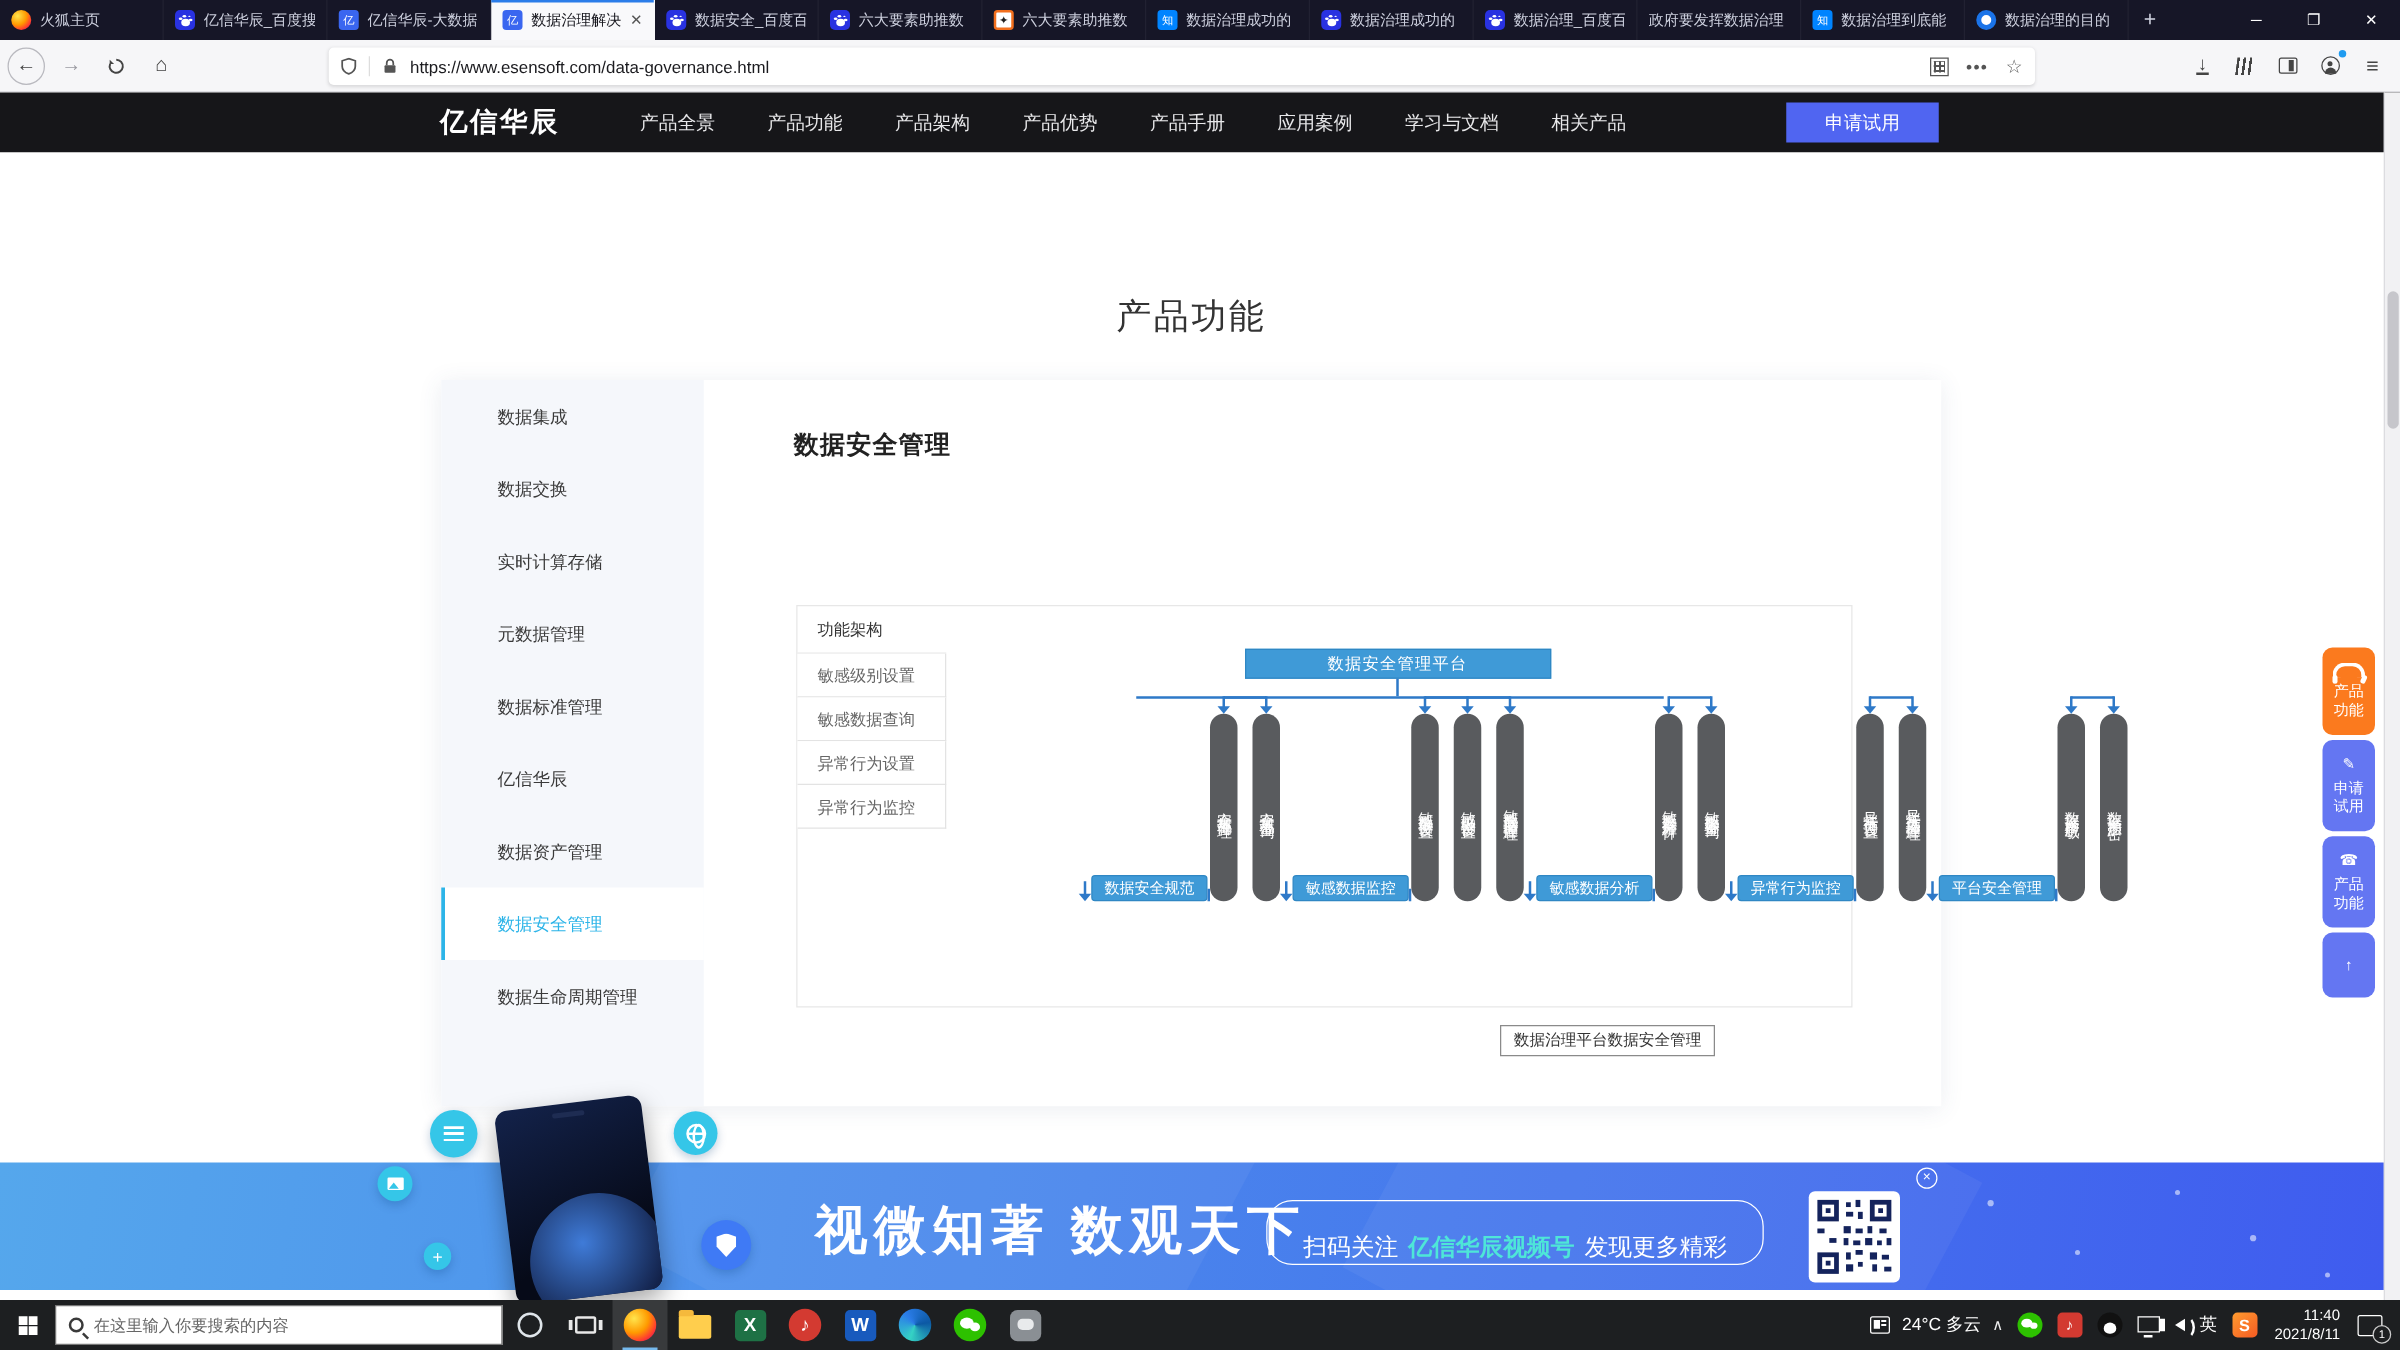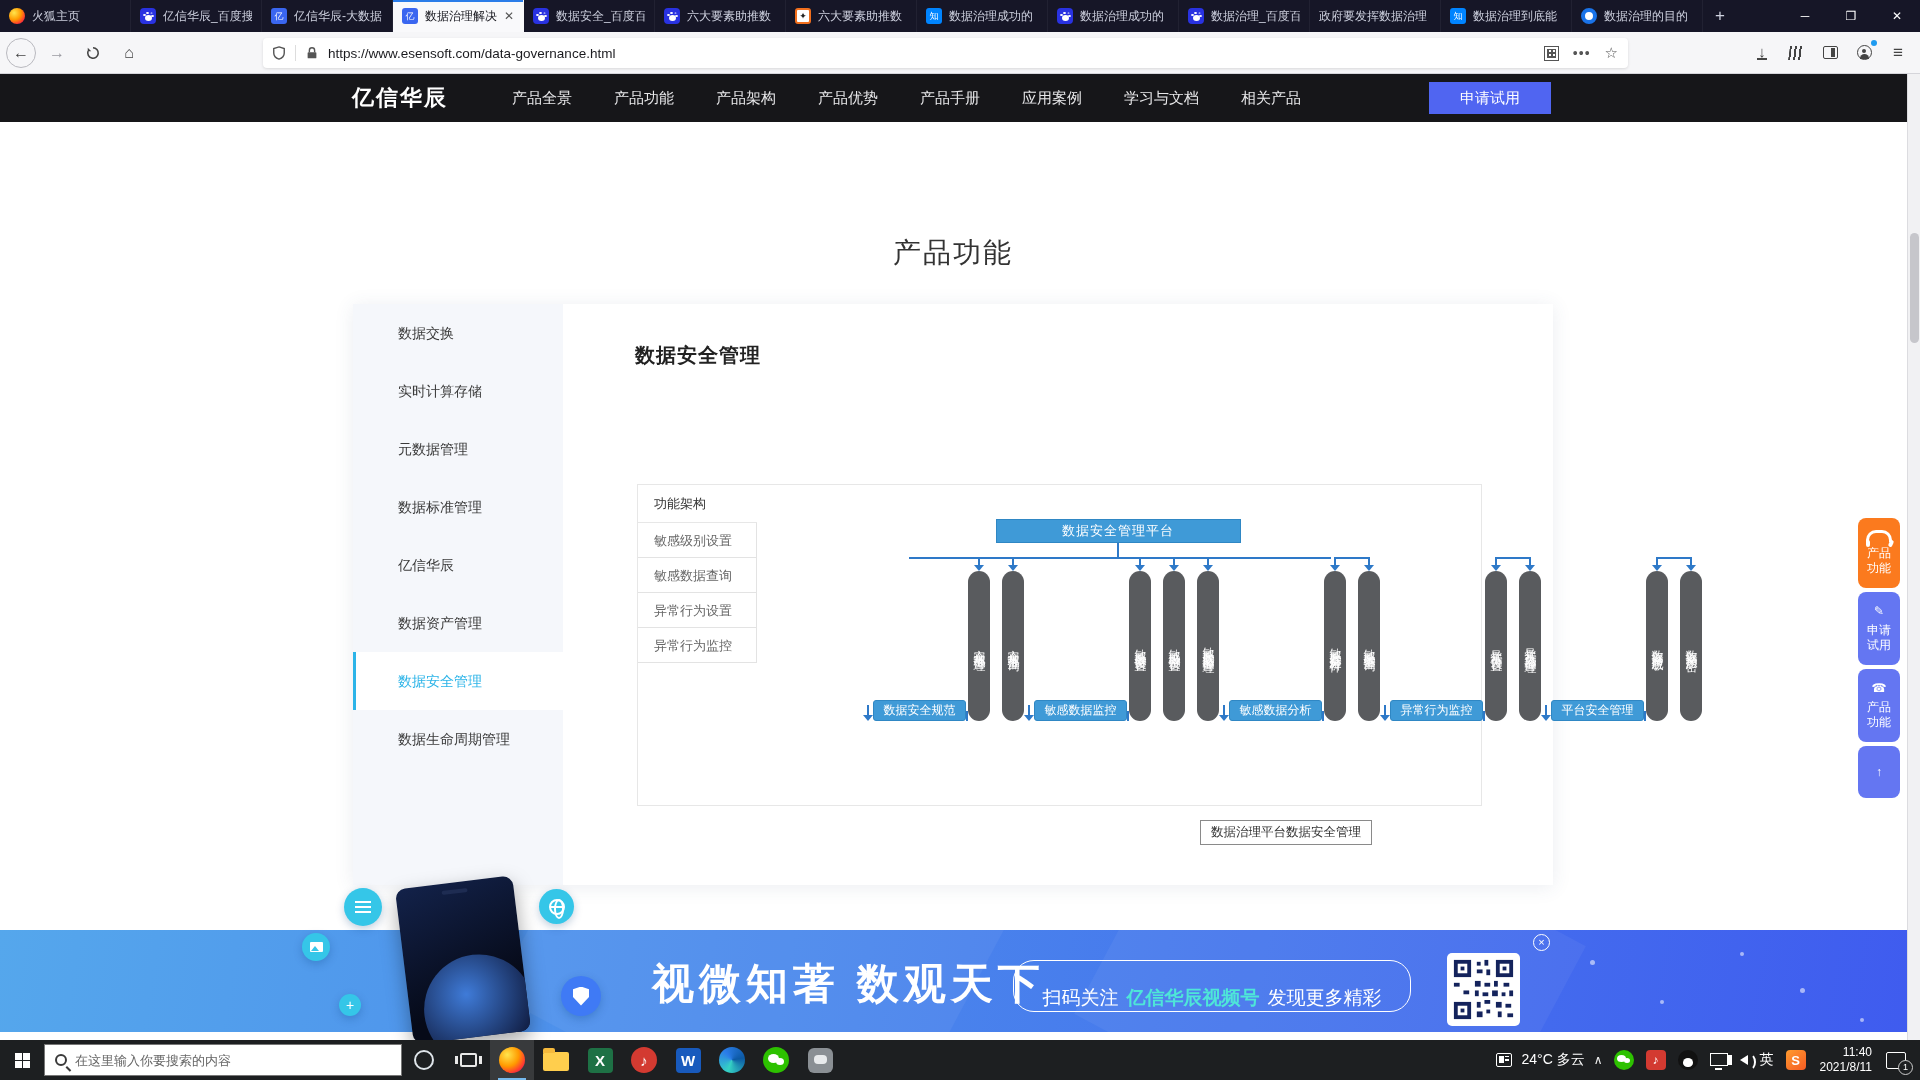--- a/index.html
+++ b/index.html
@@ -330,20 +330,21 @@
     <span class="nav-item">相关产品</span>
   </div>
   <div class="nav-cta">申请试用</div>
 </div>
 
 <div id="pagebody">
   <div class="page-title">产品功能</div>
 
   <div class="card">
     <div class="side">
+      <div class="side-item">数据集成</div>
       <div class="side-item">数据交换</div>
       <div class="side-item">实时计算存储</div>
       <div class="side-item">元数据管理</div>
       <div class="side-item">数据标准管理</div>
       <div class="side-item">亿信华辰</div>
       <div class="side-item">数据资产管理</div>
       <div class="side-item active">数据安全管理</div>
       <div class="side-item">数据生命周期管理</div>
     </div>
 

